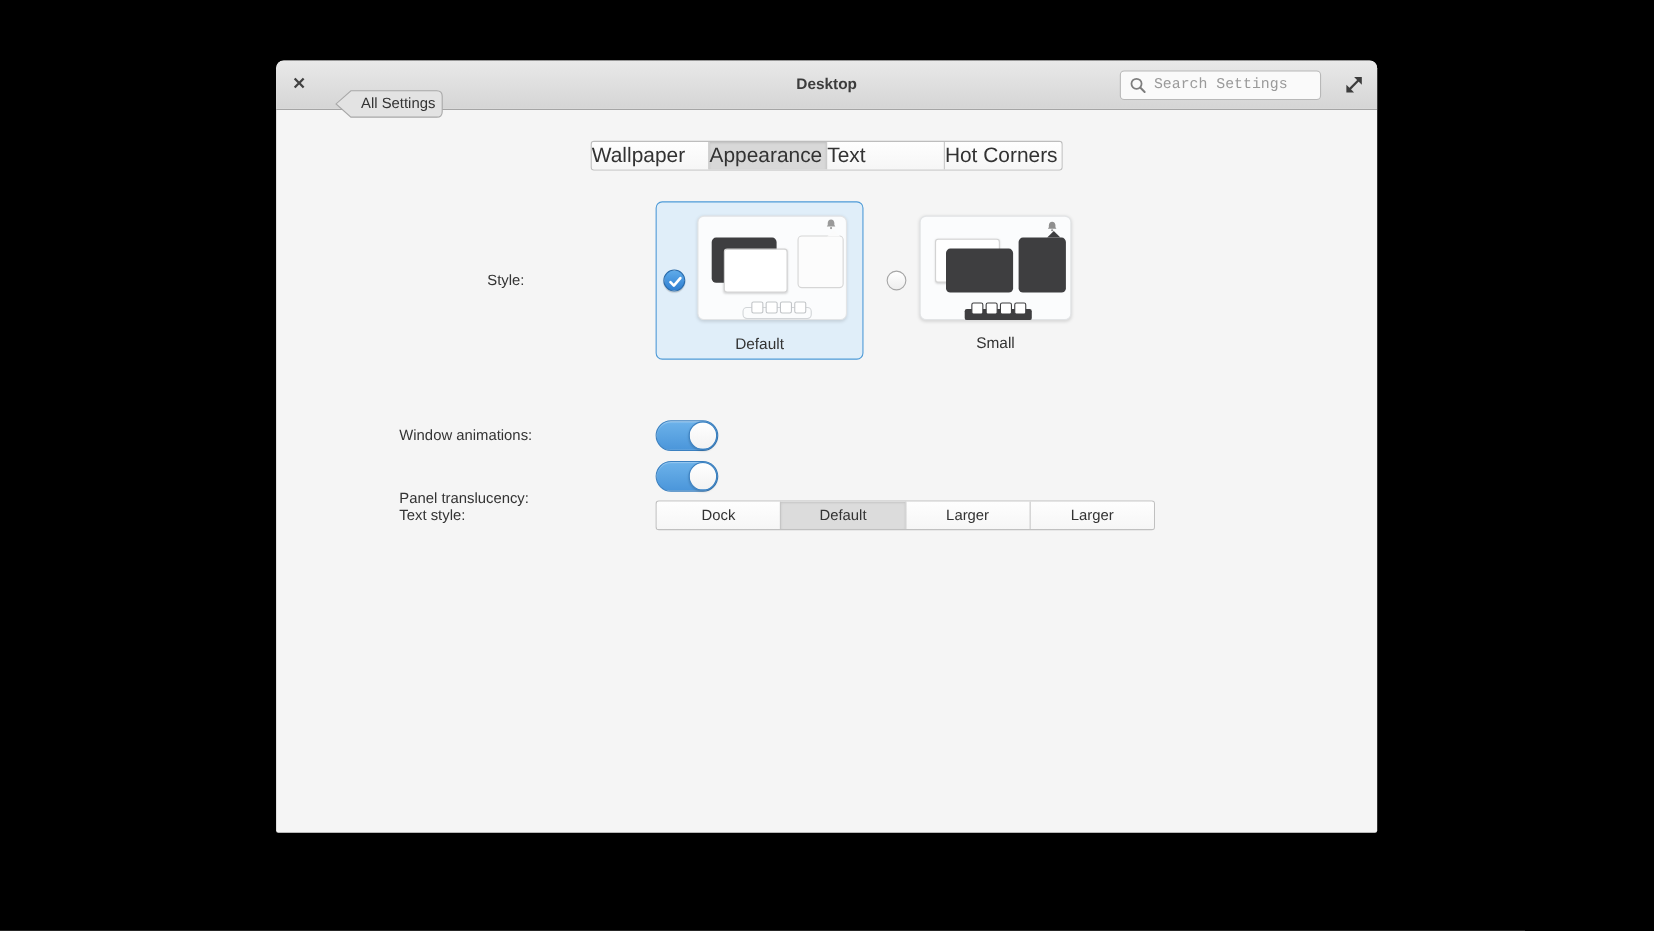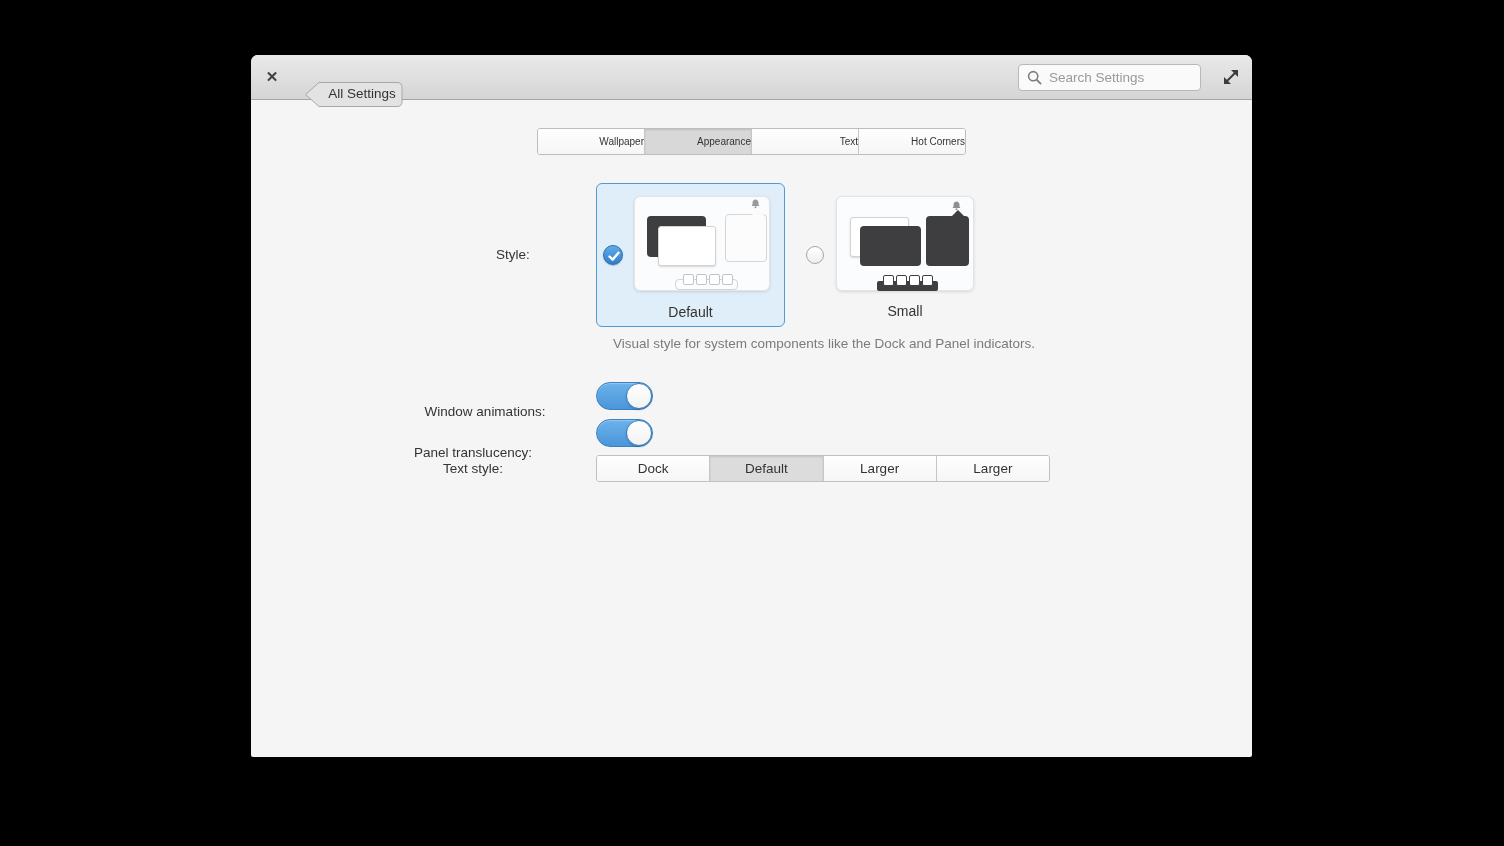--- a/index.html
+++ b/index.html
@@ -24,35 +24,35 @@
   .back-btn .lbl { position:absolute; left:20px; top:0; width:76px; height:27px;
                    line-height:26px; text-align:center; font-size:13.5px; color:#333; }
   .win-title { position:absolute; left:0; top:13px; width:100%; text-align:center;
                font-size:14px; font-weight:bold; color:#3c3c3c; }
   .search-box { position:absolute; left:767px; top:9px; width:183px; height:27px;
                 background:#fafafa; border:1px solid #b8b8b8; border-radius:4px;
                 display:flex; align-items:center; padding:0 8px; }
   .search-box svg { flex:0 0 auto; margin-right:7px; }
   .search-box input { border:none; outline:none; background:transparent; width:100%;
                       font-size:13.5px; color:#8b5cf6;
-                      font-family:Liberation Sans, sans-serif; }
+                      font-family:Liberation Mono, monospace; }
   .search-box input::placeholder { color:#9a9a9a; opacity:1; }
   .expand-btn { position:absolute; left:969px; top:11px; width:22px; height:22px; }
 
   
   .tabbar { position:absolute; left:286px; top:73px; width:429px; height:27px;
             display:flex; border:1px solid #bdbdbd; border-radius:3px;
             overflow:hidden; background:#fdfdfd; }
-  .tab { flex:1; text-align:right; line-height:25px; font-size:10px; color:#333;
+  .tab { flex:1; text-align:left; line-height:25px; font-size:19px; color:#333;
          background:linear-gradient(#fefefe,#f6f6f6); border-left:1px solid #c6c6c6; }
   .tab:first-child { border-left:none; }
   .tab.selected { background:#d8d8d8; box-shadow:inset 0 1px 2px rgba(0,0,0,.12); }
 
   
-  .row-label { position:absolute; font-size:13.5px; color:#333; text-align:center; }
+  .row-label { position:absolute; font-size:13.5px; color:#333; text-align:left; }
   .style-option-selected { position:absolute; left:345px; top:128px; width:189px; height:144px;
             background:#e0eef9; border:1px solid #4f9bd7; border-radius:6px; }
   .radio { border-radius:50%; position:absolute; }
   .radio.checked { width:20px; height:20px;
             background:linear-gradient(#5fabe9,#2f7fd2);
             border:1px solid #2b6cab; box-shadow:0 1px 1px rgba(0,0,0,.2); }
   .radio.unchecked { width:18px; height:18px;
             background:linear-gradient(#ffffff,#eeeeee); border:1px solid #a6a6a6; }
 
   .preview-card { position:absolute; background:#fbfcfd; border:1px solid #e2e4e6;
@@ -105,20 +105,21 @@
     <div class="titlebar">
       <div class="close-btn">✕</div>
 
       <div class="back-btn">
         <svg width="100" height="27" viewBox="0 0 100 27">
           <path d="M15 1.5 H93 Q98 1.5 98 6.5 V20.5 Q98 25.5 93 25.5 H15 L1.5 13.5 Z" fill="#e3e3e3" stroke="#a8a8a8" stroke-width="1"></path>
         </svg>
         <span class="lbl">All Settings</span>
       </div>
 
+      <div class="win-title">Desktop</div>
 
       <div class="search-box">
         <svg width="15" height="15" viewBox="0 0 15 15">
           <circle cx="6.2" cy="6.2" r="4.6" fill="none" stroke="#7d7d7d" stroke-width="1.6"></circle>
           <line x1="9.8" y1="9.8" x2="13.6" y2="13.6" stroke="#7d7d7d" stroke-width="1.8" stroke-linecap="round"></line>
         </svg>
         <input type="text" placeholder="Search Settings" style="">
       </div>
 
       <div class="expand-btn">
@@ -174,23 +175,22 @@
       <div class="pv-popover-dark" style="left:89px; top:19px; width:43px; height:50px;"></div>
       <div class="pv-dock-dark" style="left:40px; top:84px; width:61px; height:10px;">
         <div class="pv-sq" style="left:6px;"></div>
         <div class="pv-sq" style="left:19px;"></div>
         <div class="pv-sq" style="left:32px;"></div>
         <div class="pv-sq" style="left:45px;"></div>
       </div>
     </div>
     <div class="opt-label" style="left:585px; top:248px; width:138px;">Small</div>
 
-    <div class="style-desc">Visual style for system components like the Dock and Panel indicators.</div>
-
-    <div class="row-label" style="left:124px; top:333px; width:220px;margin-top:16px;">Window animations:</div>
+
+    <div class="row-label" style="left:112px; top:333px; width:220px;">Window animations:</div>
     <div class="toggle" style="left:345px; top:327px;">
       <div class="knob"></div>
     </div>
 
     <div class="row-label" style="left:112px; top:390px; width:220px;">Panel translucency:</div>
     <div class="toggle" style="left:345px; top:364px;">
       <div class="knob"></div>
     </div>
 
     <div class="row-label" style="left:112px; top:406px; width:220px;">Text style:</div>

